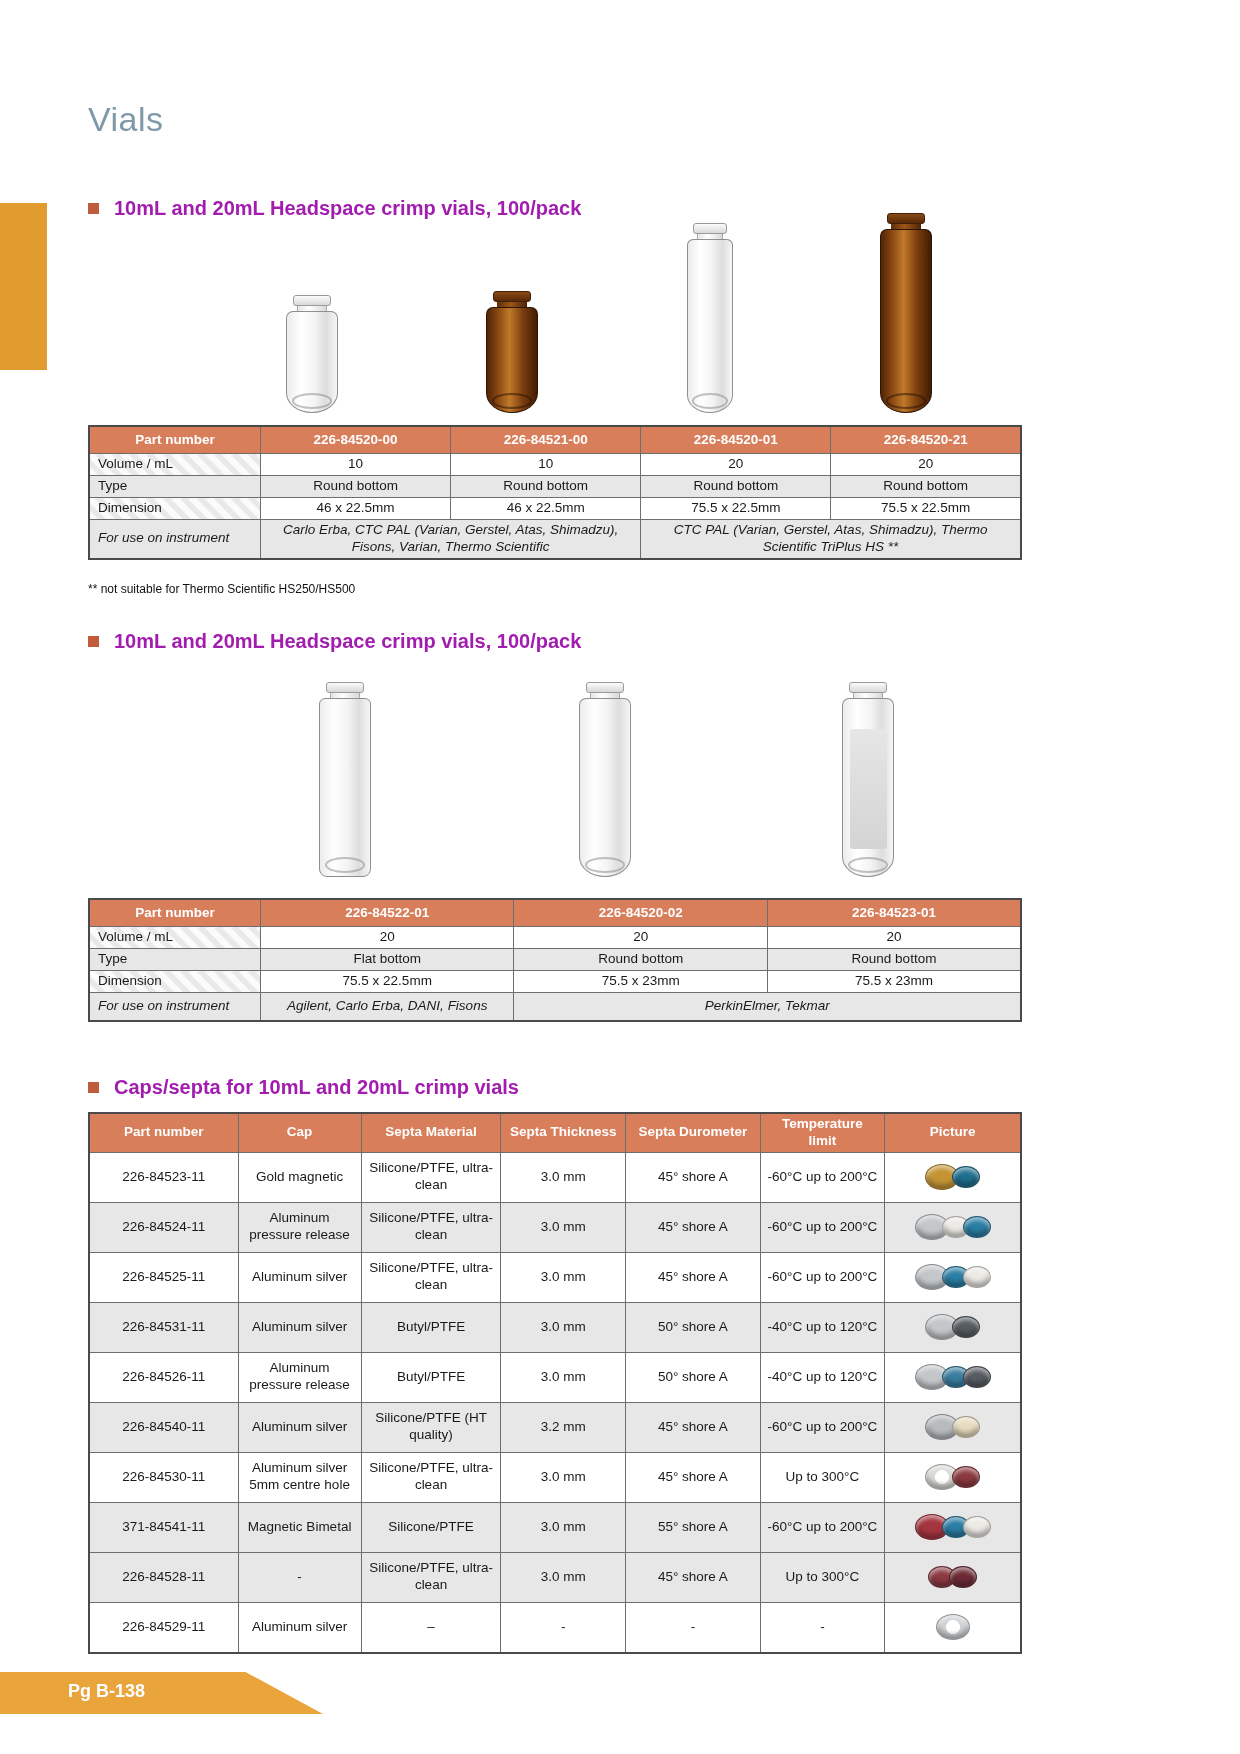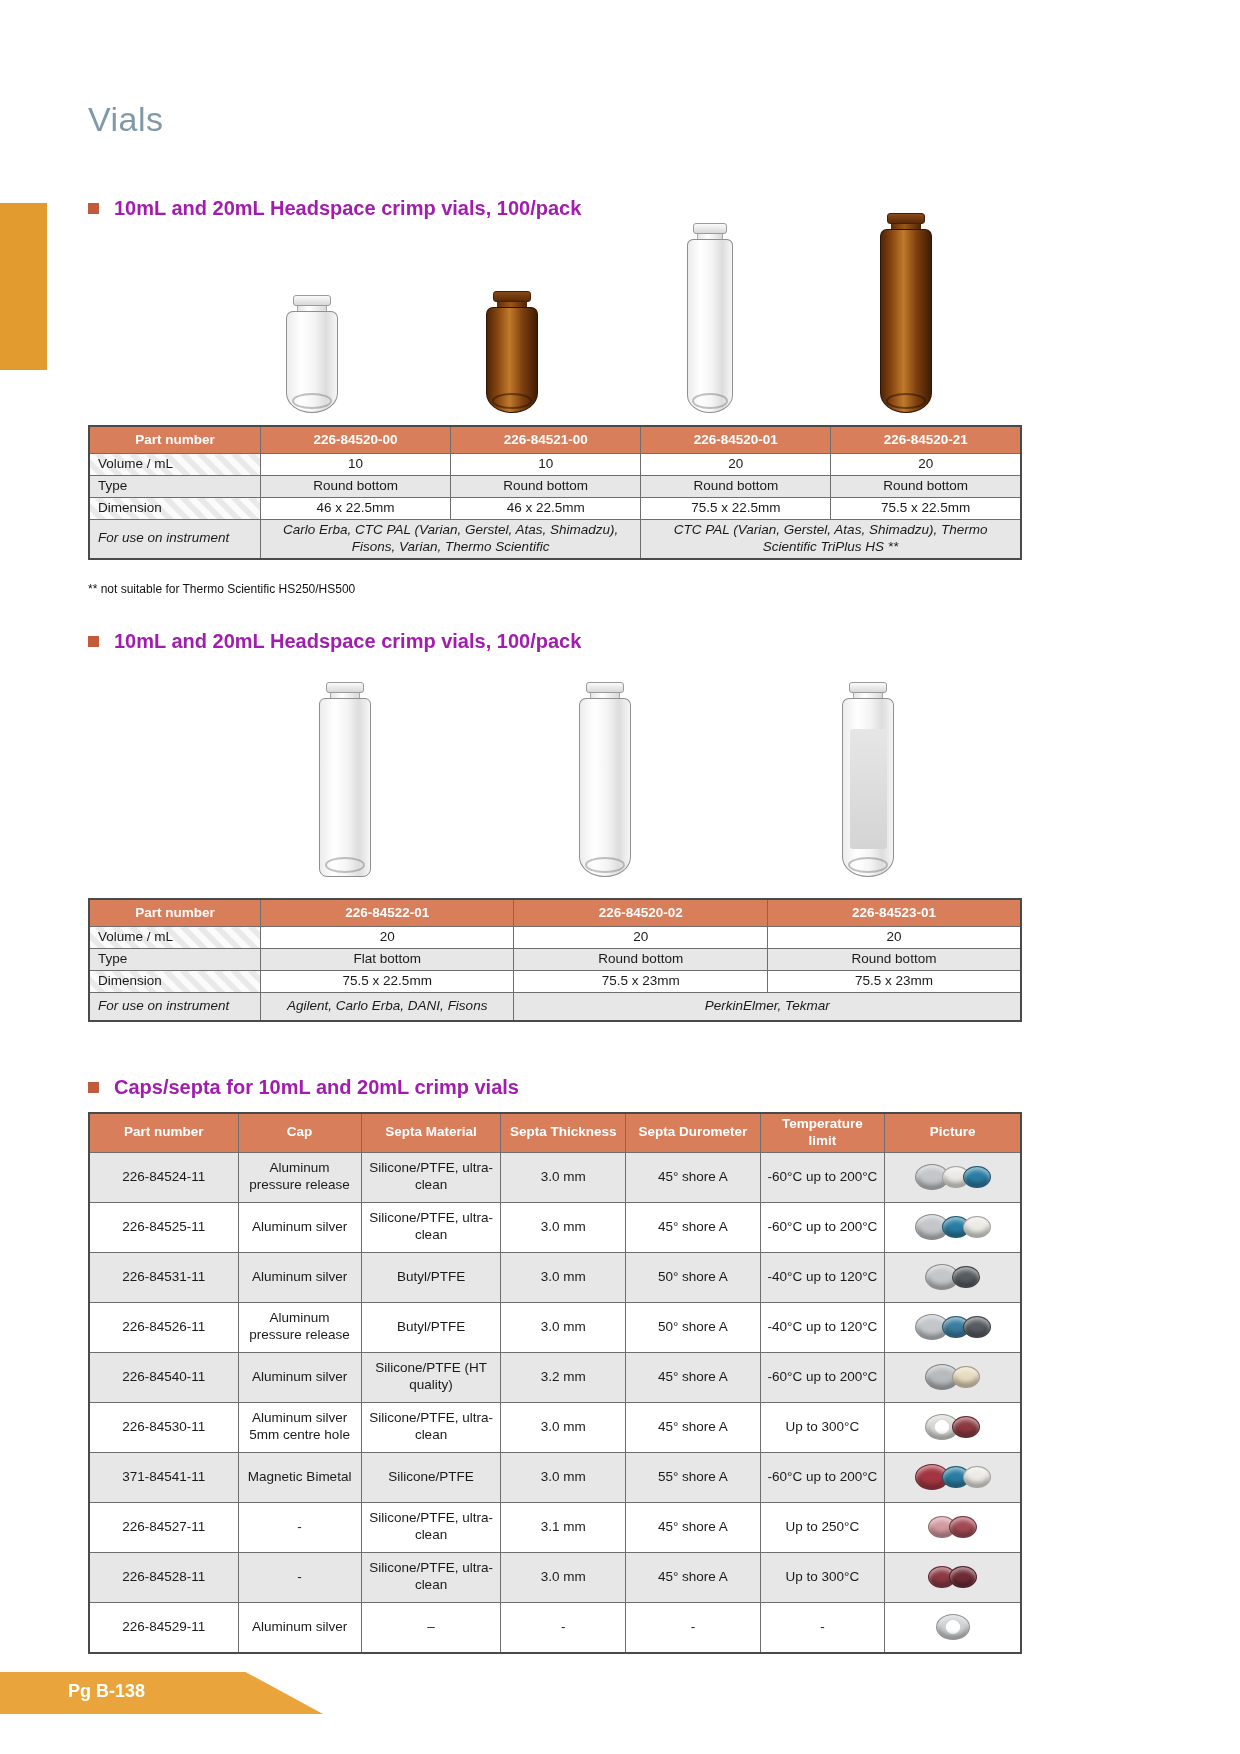--- a/index.html
+++ b/index.html
@@ -234,20 +234,34 @@
         <th>Part number</th>
         <th>Cap</th>
         <th>Septa Material</th>
         <th>Septa Thickness</th>
         <th>Septa Durometer</th>
         <th>Temperature limit</th>
         <th>Picture</th>
       </tr>
     </thead>
     <tbody>
+        <tr>
+          <td>226-84523-11</td>
+          <td>Gold magnetic</td>
+          <td>Silicone/PTFE, ultra-clean</td>
+          <td>3.0 mm</td>
+          <td>45° shore A</td>
+          <td>-60°C up to 200°C</td>
+          <td>
+            <div class="pic">
+              <span class="disc cap" style="background: rgb(196, 148, 52);"></span>
+              <span class="disc septum" style="background: rgb(31, 111, 143);"></span>
+            </div>
+          </td>
+        </tr>
         <tr class="gray">
           <td>226-84524-11</td>
           <td>Aluminum pressure release</td>
           <td>Silicone/PTFE, ultra-clean</td>
           <td>3.0 mm</td>
           <td>45° shore A</td>
           <td>-60°C up to 200°C</td>
           <td>
             <div class="pic">
               <span class="disc cap" style="background: rgb(195, 199, 202);"></span>
@@ -333,34 +347,20 @@
           <td>Magnetic Bimetal</td>
           <td>Silicone/PTFE</td>
           <td>3.0 mm</td>
           <td>55° shore A</td>
           <td>-60°C up to 200°C</td>
           <td>
             <div class="pic">
               <span class="disc cap" style="background: rgb(163, 53, 64);"></span>
               <span class="disc septum" style="background: rgb(42, 125, 164);"></span>
               <span class="disc septum" style="background: rgb(236, 234, 228);"></span>
-            </div>
-          </td>
-        </tr>
-        <tr>
-          <td>226-84527-11</td>
-          <td>-</td>
-          <td>Silicone/PTFE, ultra-clean</td>
-          <td>3.1 mm</td>
-          <td>45° shore A</td>
-          <td>Up to 250°C</td>
-          <td>
-            <div class="pic">
-              <span class="disc septum" style="background: rgb(212, 154, 162);"></span>
-              <span class="disc septum" style="background: rgb(163, 74, 85);"></span>
             </div>
           </td>
         </tr>
         <tr class="gray">
           <td>226-84528-11</td>
           <td>-</td>
           <td>Silicone/PTFE, ultra-clean</td>
           <td>3.0 mm</td>
           <td>45° shore A</td>
           <td>Up to 300°C</td>

